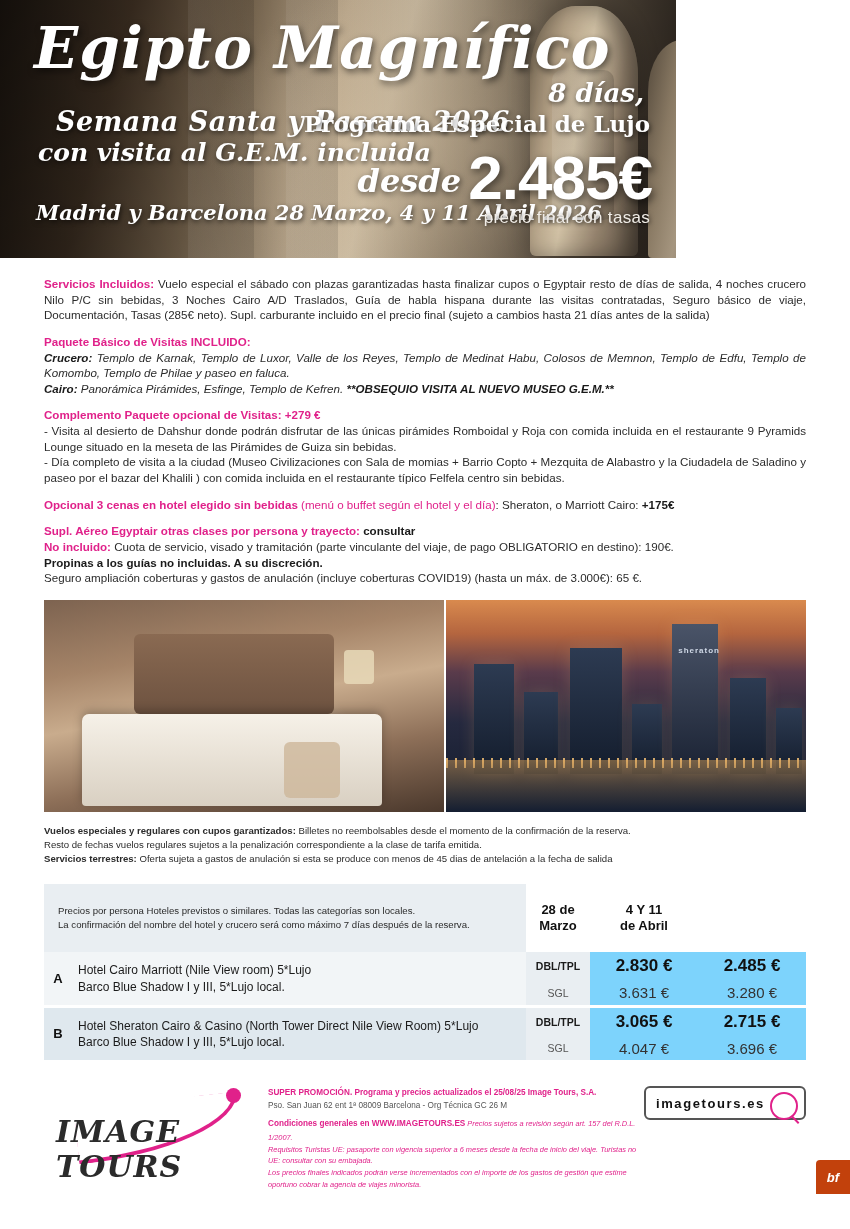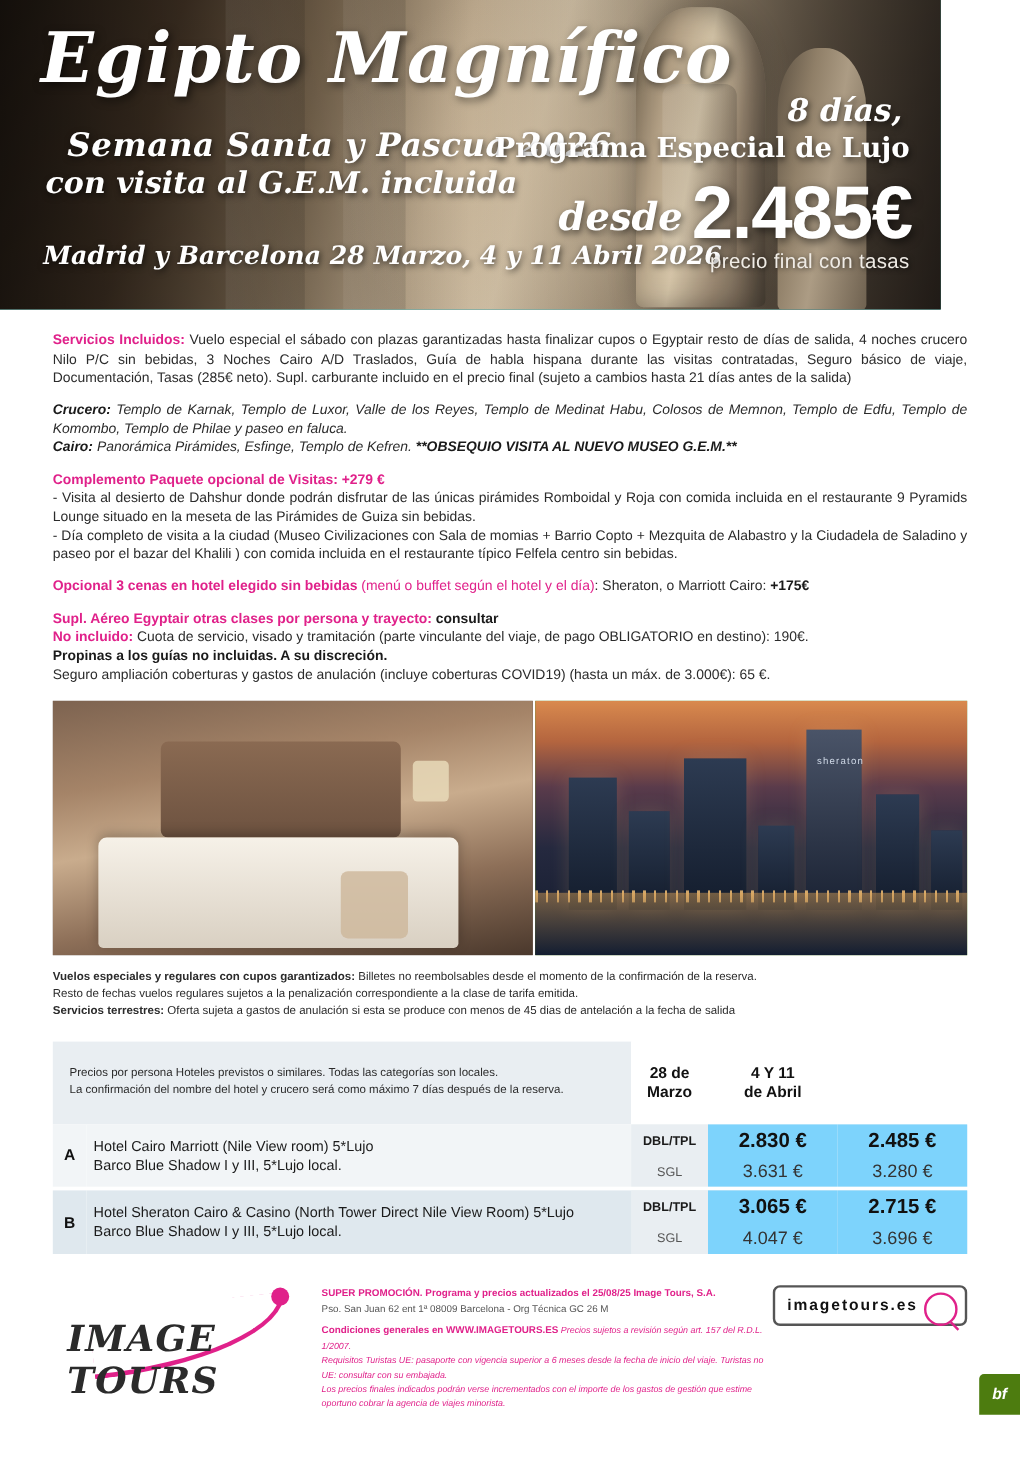--- a/index.html
+++ b/index.html
@@ -12,24 +12,24 @@
     height: 1229px;
     font-family: "Liberation Sans", sans-serif;
     color: #333;
     position: relative;
     overflow: hidden;
   }
 
   
   .hero {
     position: relative;
-    width: 784px;
+    width: 676px;
     height: 258px;
     overflow: hidden;
-    background: #0f766e;
+    background: #701a75;
   }
   .hero-bg {
     position: absolute;
     inset: 0;
     background:
       radial-gradient(ellipse 300px 240px at 62% 55%, rgba(210,190,160,0.55), rgba(120,100,80,0) 70%),
       linear-gradient(105deg, #2b2118 0%, #4b3a2a 18%, #7d6a52 33%, #b9a68b 47%, #cdbda3 56%, #9d8c74 68%, #6d5f4e 82%, #3a3028 100%);
   }
   .hero-bg:after {
     content: "";
@@ -223,21 +223,21 @@
     border-radius: 6px;
   }
   .photo-room .lamp {
     position: absolute; left: 300px; top: 50px; width: 30px; height: 34px;
     background: #e8d9b8; border-radius: 4px; opacity:.85;
   }
   .photo-room .chair {
     position: absolute; left: 240px; bottom: 14px; width: 56px; height: 56px;
     background: #cdb79a; border-radius: 6px; opacity:.8;
   }
-  .photo-city { flex: 1 1 auto; background: #4d7c0f; }
+  .photo-city { flex: 1 1 auto; background: #4c1d95; font-weight: bold; }
   .photo-city .pc-bg {
     position: absolute; inset: 0;
     background:
       linear-gradient(180deg, #d98a4e 0%, #b4653f 16%, #5a3b4b 34%, #25293f 58%, #111a2b 100%);
   }
   .photo-city .tower {
     position: absolute; bottom: 38px;
     background: linear-gradient(180deg, #2d3b52, #131c2c);
     box-shadow: 0 0 16px rgba(255,200,120,.18);
   }
@@ -405,21 +405,21 @@
     position: absolute;
     right: -4px; bottom: -3px;
     width: 9px; height: 2px;
     background: #e0218a;
     transform: rotate(45deg);
   }
   .bf-badge {
     position: absolute;
     right: 0; bottom: 0;
     width: 34px; height: 34px;
-    background: #4d7c0f;
+    background: #c2410c;
     color: #fff;
     font-size: 13px;
     font-weight: bold;
     font-style: italic;
     display: flex;
     align-items: center;
     justify-content: center;
     border-radius: 4px 0 0 0;
   }
 </style>
@@ -445,20 +445,23 @@
   <div class="hero-tasas">precio final con tasas</div>
 </div>
 
 <div class="body-wrap">
 
   <p class="block">
     <span class="pink-b">Servicios Incluidos:</span>
     <span>Vuelo especial el sábado con plazas garantizadas hasta finalizar cupos o Egyptair resto de días de salida, 4 noches crucero Nilo P/C sin bebidas, 3 Noches Cairo A/D Traslados, Guía de habla hispana durante las visitas contratadas, Seguro básico de viaje, Documentación, Tasas (285€ neto). Supl. carburante incluido en el precio final (sujeto a cambios hasta 21 días antes de la salida)</span>
   </p>
 
+  <p class="tight">
+    <span class="pink-b">Paquete Básico de Visitas INCLUIDO:</span>
+  </p>
   <p class="block">
     <span class="blk-b ital">Crucero:</span>
     <span class="ital">Templo de Karnak, Templo de Luxor,  Valle de los Reyes, Templo de Medinat Habu, Colosos de Memnon, Templo de Edfu, Templo de Komombo, Templo de Philae y paseo en faluca.</span><br>
     <span class="blk-b ital">Cairo:</span>
     <span class="ital">Panorámica Pirámides, Esfinge, Templo de Kefren.</span>
     <span class="blk-b ital">**OBSEQUIO VISITA AL NUEVO MUSEO G.E.M.**</span>
   </p>
 
   <p class="tight">
     <span class="pink-b">Complemento Paquete opcional de Visitas: +279 €</span>

